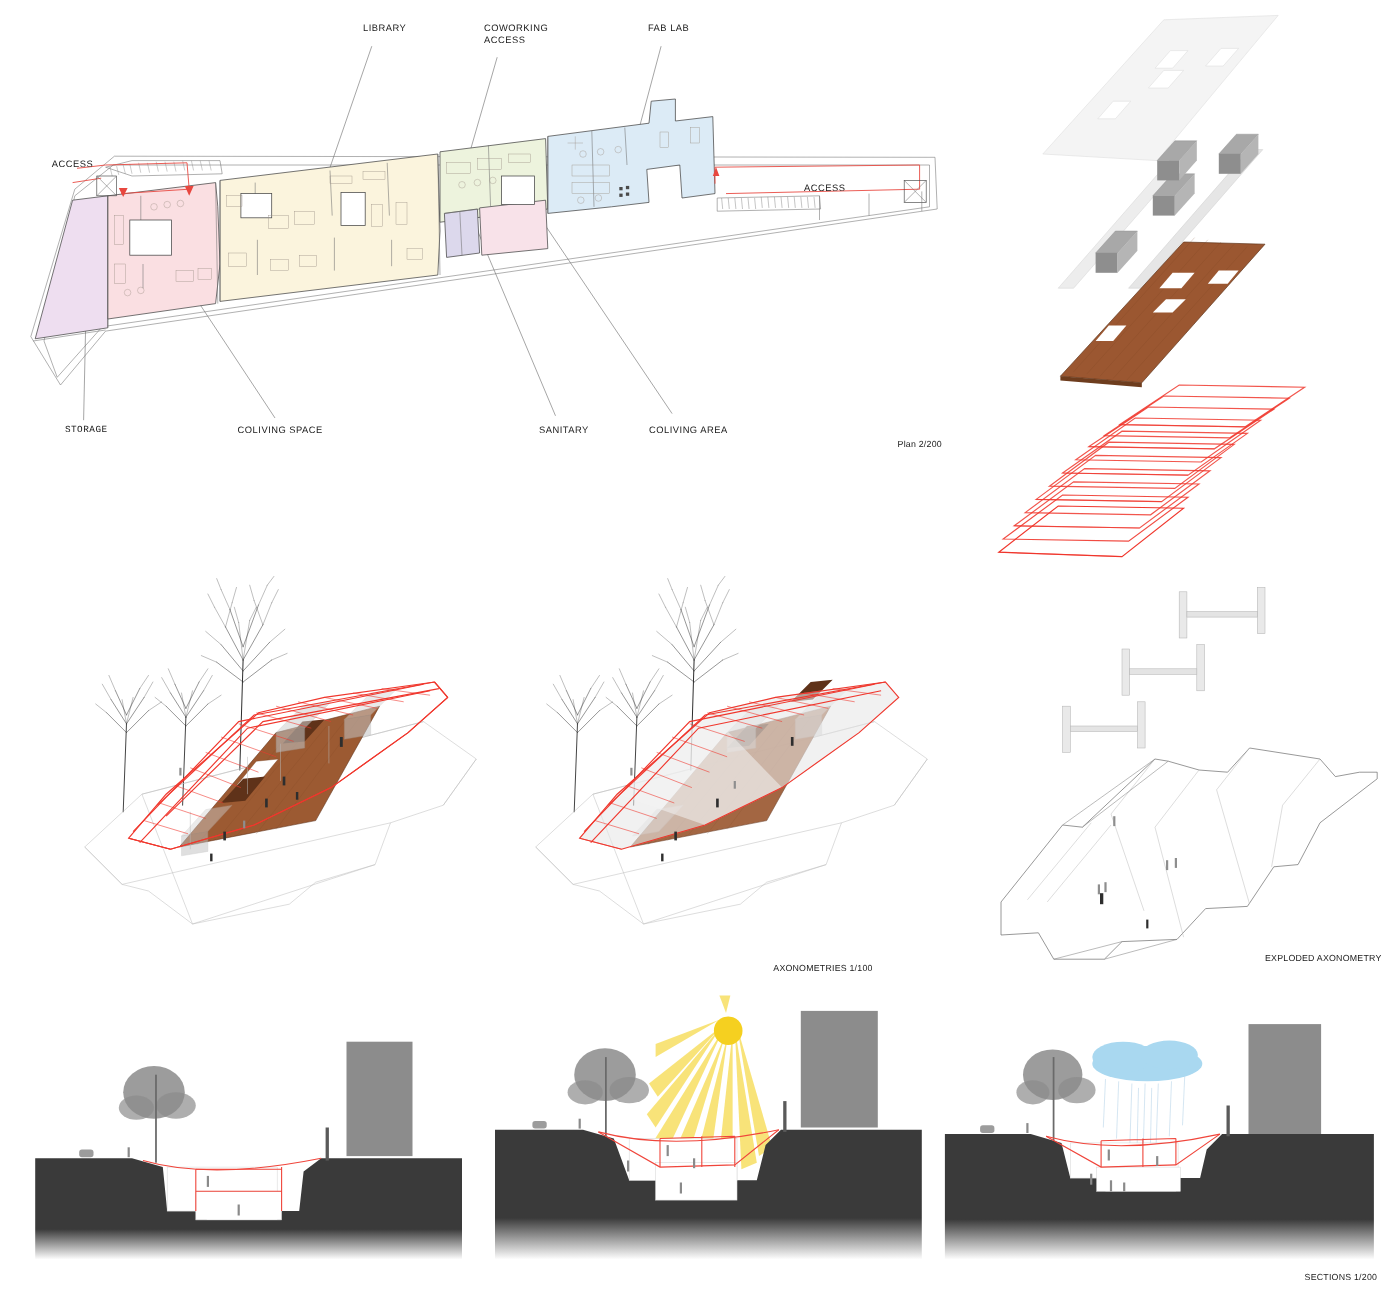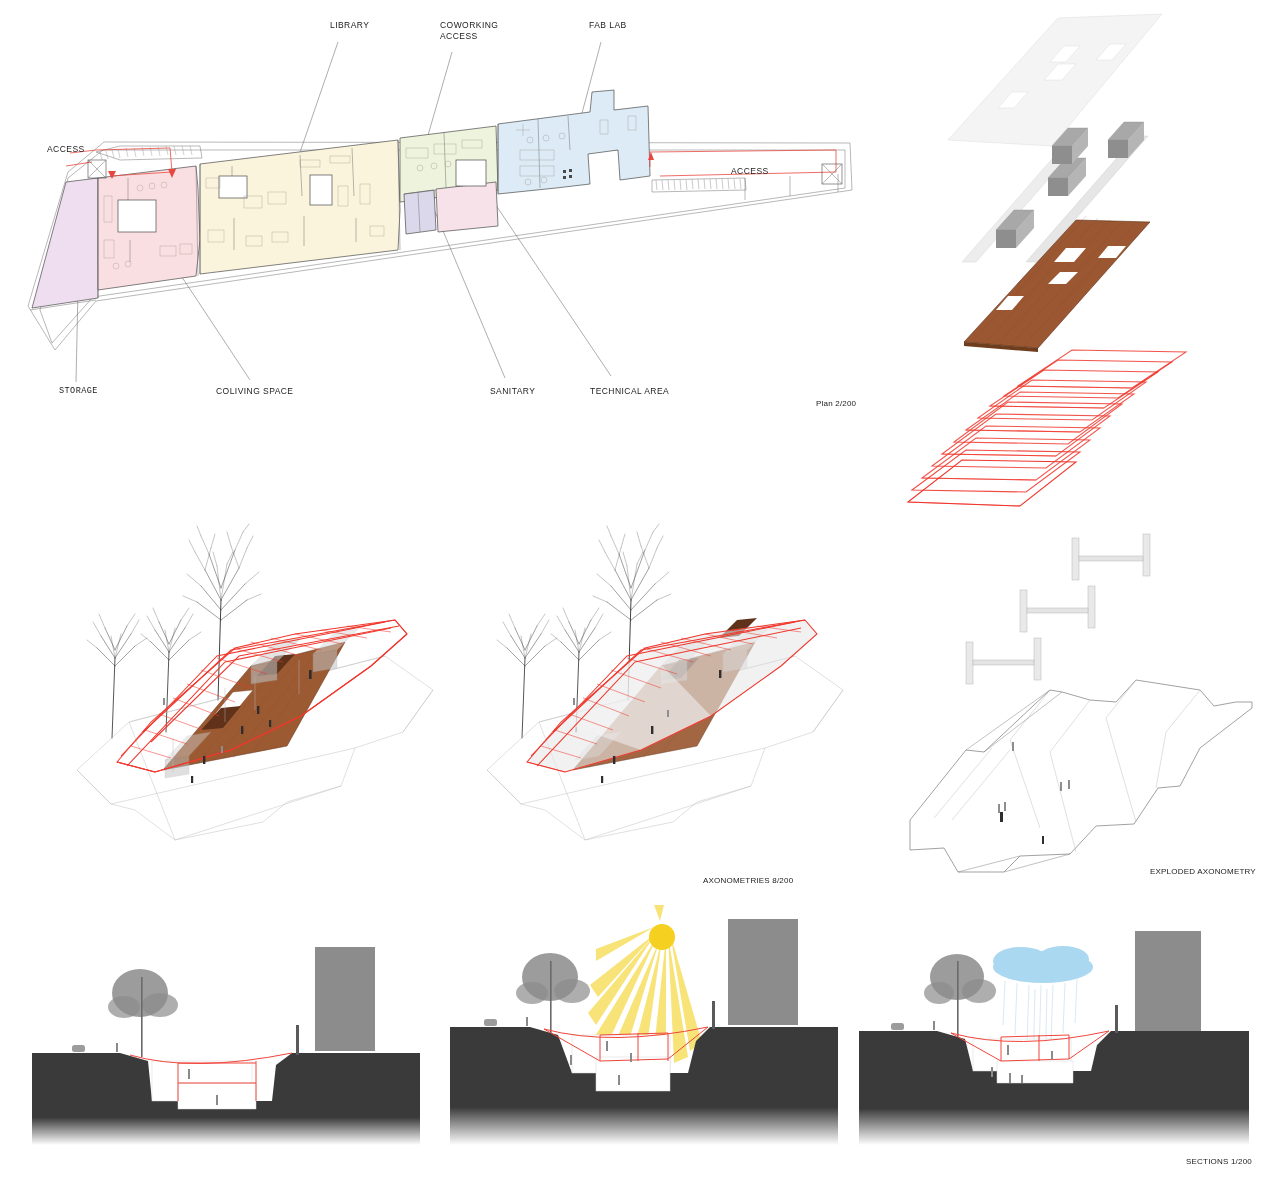--- a/index.html
+++ b/index.html
@@ -204,21 +204,21 @@
     </svg>
 
     <div class="cap" style="left:330px;top:20px;">LIBRARY</div>
     <div class="cap" style="left:440px;top:20px;">COWORKING
 ACCESS</div>
     <div class="cap" style="left:589px;top:20px;">FAB LAB</div>
 
     <div class="cap" style="left:59px;top:386px;font-family:Liberation Mono, monospace;">STORAGE</div>
     <div class="cap" style="left:216px;top:386px;text-align:right;">COLIVING SPACE</div>
     <div class="cap" style="left:490px;top:386px;">SANITARY</div>
-    <div class="cap" style="left:590px;top:386px;">TECHNICAL AREA</div>
+    <div class="cap" style="left:590px;top:386px;">COLIVING AREA</div>
 
     <div class="cap" style="left:47px;top:144px;">ACCESS</div>
     <div class="cap" style="left:731px;top:166px;">ACCESS</div>
 
     <div class="cap cap-small" style="left:816px;top:399px;">Plan 2/200</div>
   </div>
 
   <div class="panel" style="left:900px;top:0;width:365px;height:880px;">
     <svg width="365" height="880" viewBox="0 0 365 880">
 
@@ -533,21 +533,21 @@
         <rect x="186" y="256" width="2.4" height="8"></rect>
         <rect x="148" y="286" width="2.4" height="8"></rect>
         <rect x="254" y="200" width="2.4" height="8"></rect>
         <rect x="136" y="306" width="2.2" height="7"></rect>
       </g>
       <g class="fig-l">
         <rect x="108" y="228" width="2" height="7"></rect>
         <rect x="202" y="240" width="2" height="7"></rect>
       </g>
     </svg>
-    <div class="cap cap-small" style="left:238px;top:406px;">AXONOMETRIES 8/200</div>
+    <div class="cap cap-small" style="left:238px;top:406px;">AXONOMETRIES 1/100</div>
   </div>
 
   <div class="panel" style="left:20px;top:905px;width:400px;height:250px;">
     <svg width="400" height="250" viewBox="0 0 400 250">
       <defs>
         <linearGradient id="g1" x1="0" y1="0" x2="0" y2="1">
           <stop offset="0%" stop-color="#3a3a3a"></stop>
             <stop offset="70%" stop-color="#3a3a3a"></stop>
           <stop offset="100%" stop-color="#ffffff"></stop>
         </linearGradient>

